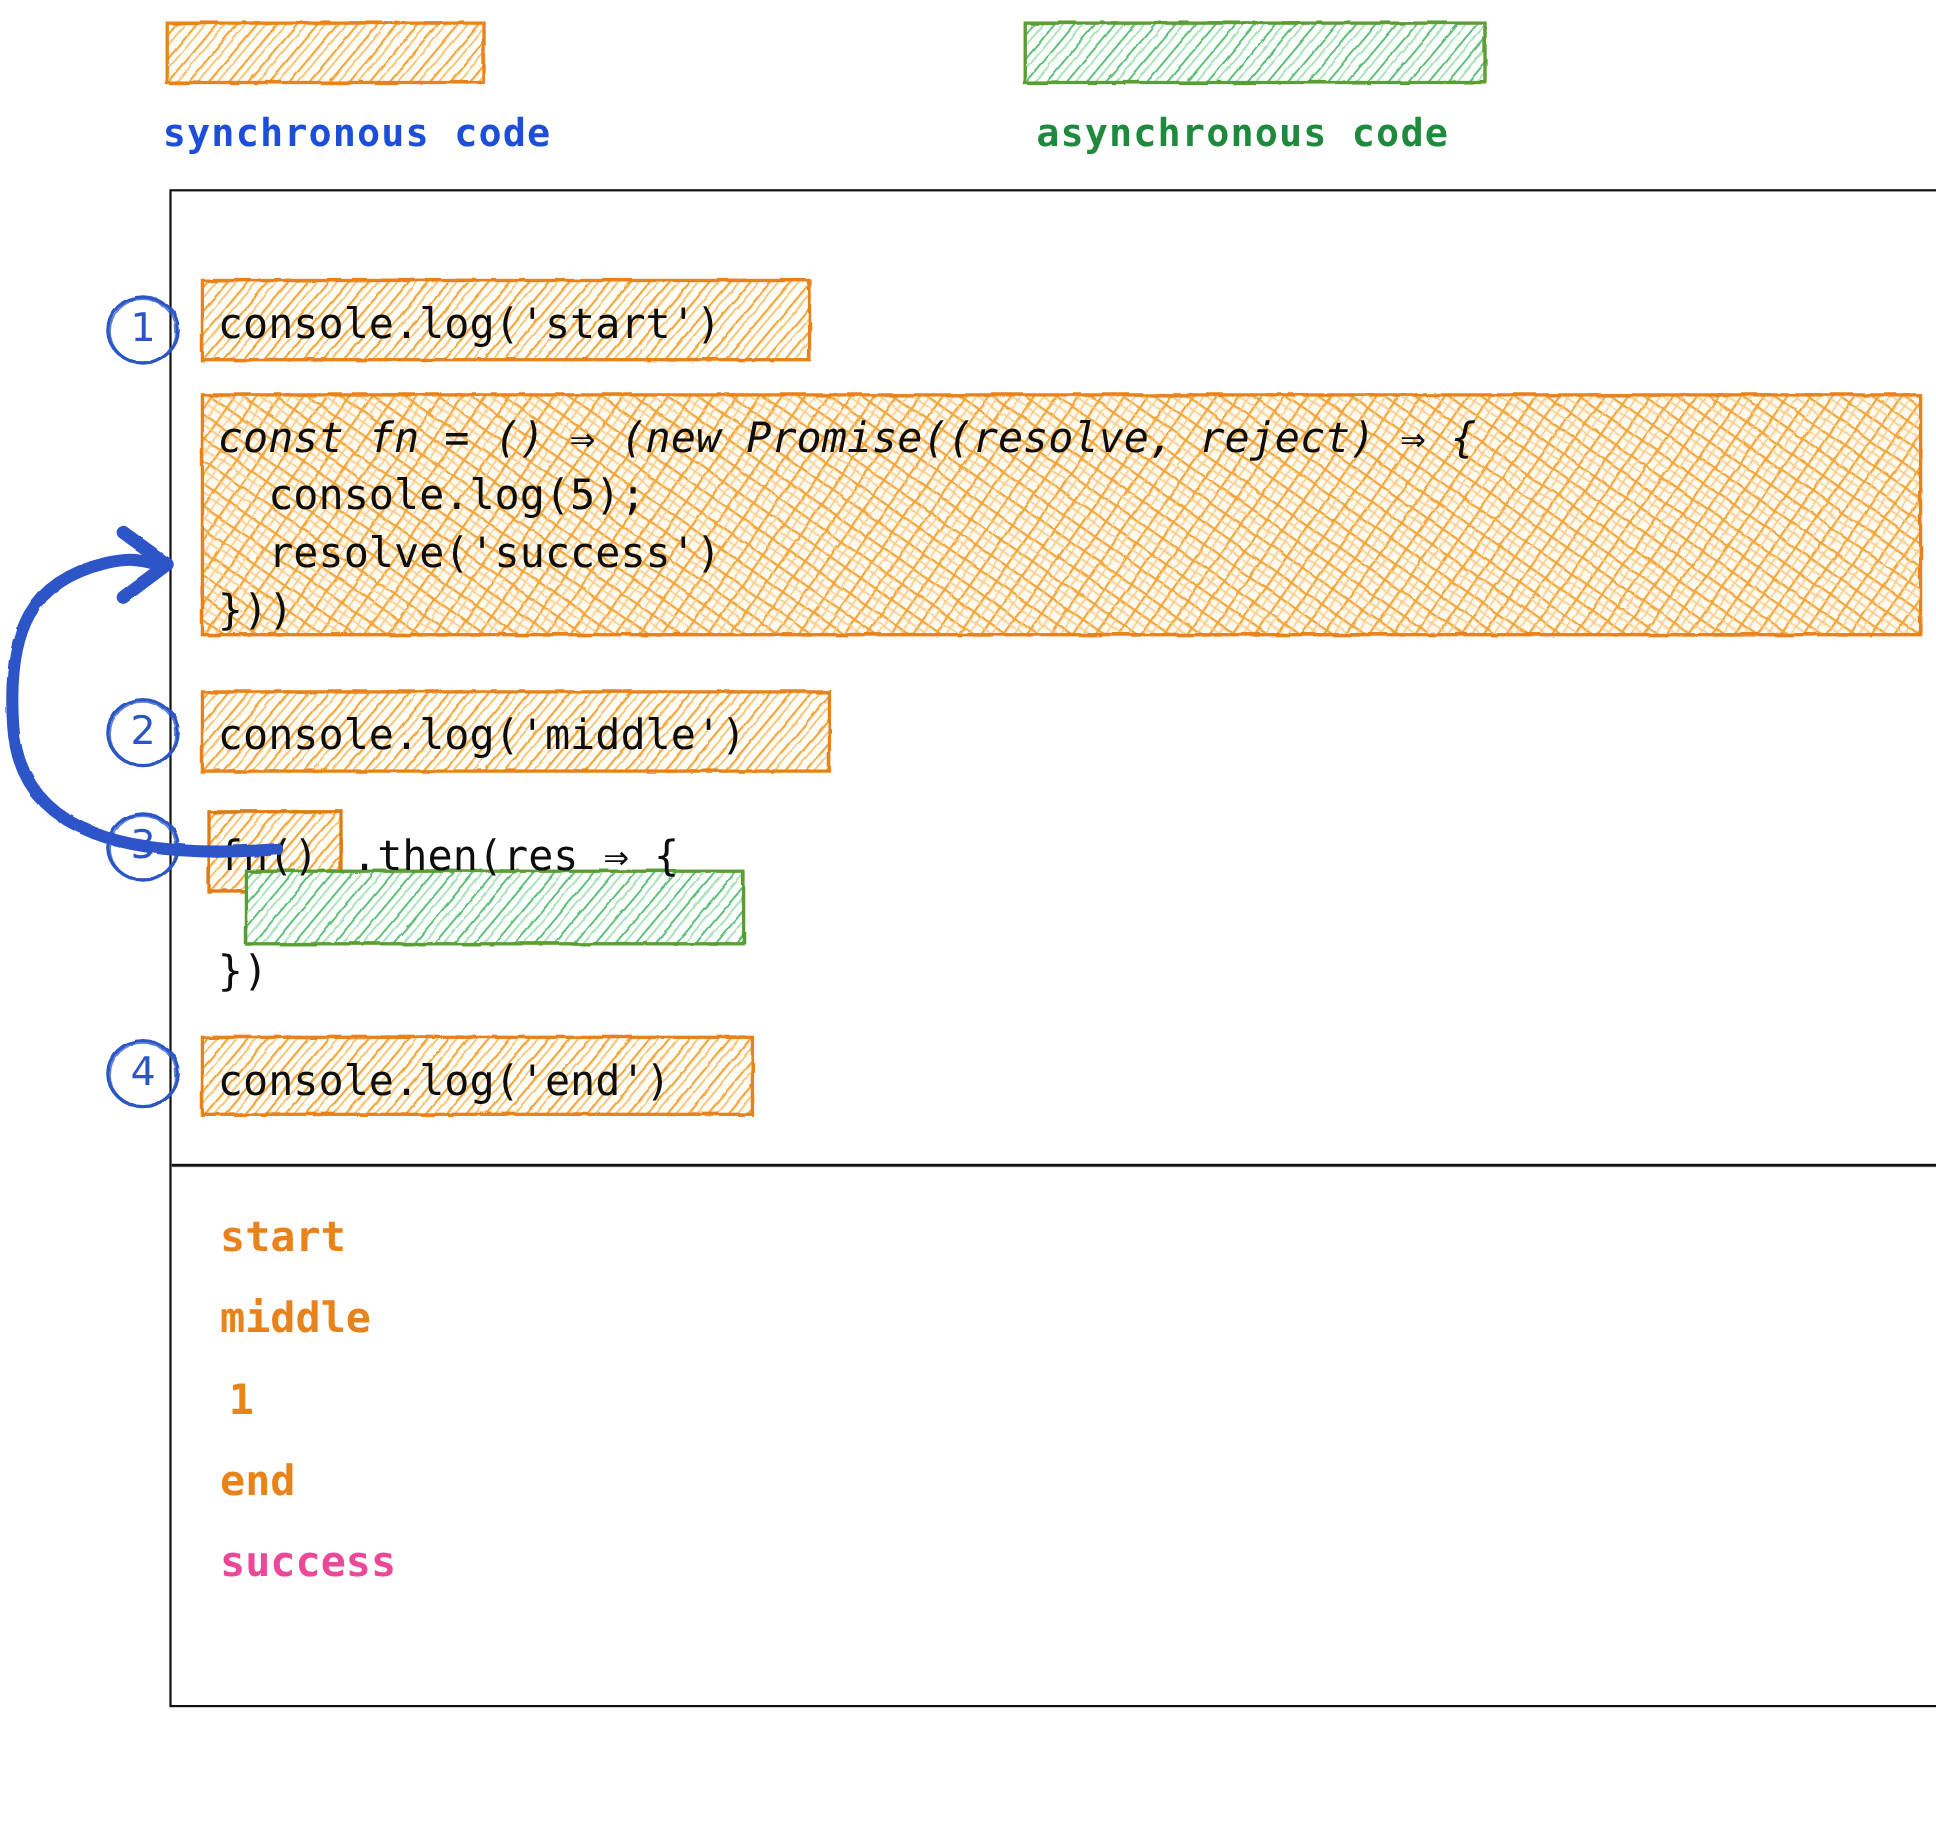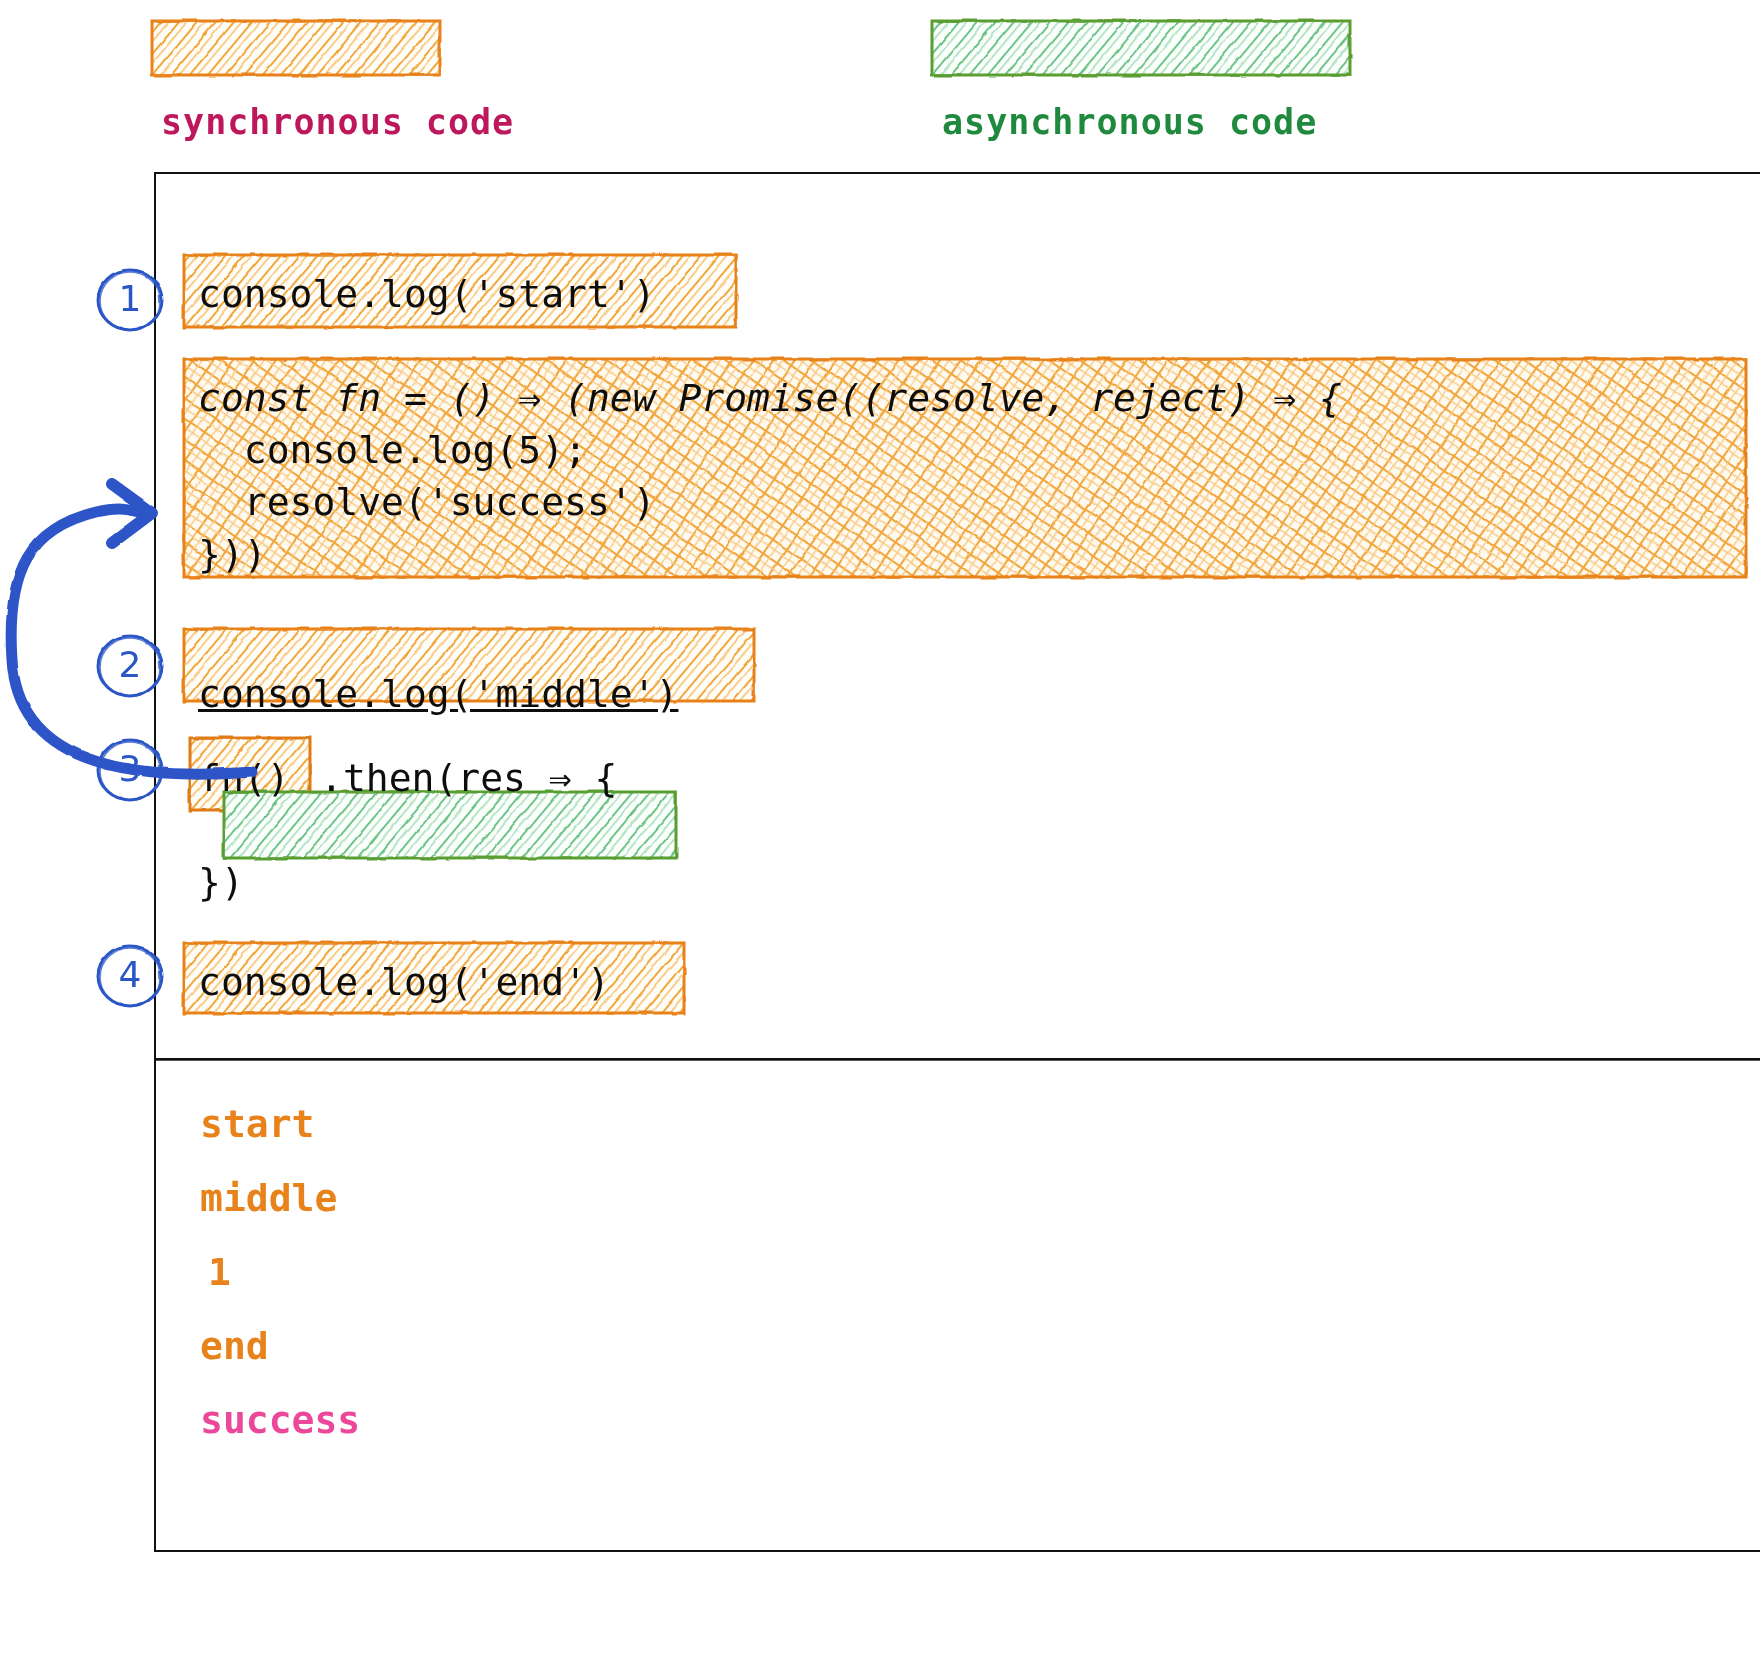--- a/index.html
+++ b/index.html
@@ -41,21 +41,21 @@
   }
   .legend-label {
     position: absolute;
     font-family: "DejaVu Sans Mono", monospace;
     font-size: 35px;
     font-weight: 700;
     letter-spacing: 1px;
     white-space: nowrap;
   }
   #legend-sync { left: 148px; top: 14px; }
-  #legend-sync .legend-label { left: 13px; top: 88px; color: #be185d; }
+  #legend-sync .legend-label { left: 0; top: 88px; color: #1d4ed8; }
   #legend-async { left: 928px; top: 14px; }
   #legend-async .legend-label { left: 14px; top: 88px; color: #1F8A3D; }
 
   
   #frame {
     position: absolute;
     left: 131px;
     top: 172px;
     width: 1618px;
     height: 1380px;
@@ -276,21 +276,21 @@
     <div class="code-line" style="left:42px; top:96px;">console.log('start')</div>
 
     <div class="code-line" style="left:42px; top:200px;font-style:italic;">const fn = () ⇒ (new Promise((resolve, reject) ⇒ {</div>
 
     <div class="code-line" style="left:42px; top:252px;">  console.log(5);</div>
 
     <div class="code-line" style="left:42px; top:304px;">  resolve('success')</div>
 
     <div class="code-line" style="left:42px; top:356px;">}))</div>
 
-    <div class="code-line" style="left:42px; top:496px;text-decoration:underline;">console.log('middle')</div>
+    <div class="code-line" style="left:42px; top:470px;">console.log('middle')</div>
 
     <div class="code-line" style="left:42px; top:580px;">fn()</div>
 
     <div class="code-line" style="left:164px; top:580px;">.then(res ⇒ {</div>
 
 
     <div class="code-line" style="left:42px; top:684px;">})</div>
 
     <div class="code-line" style="left:42px; top:784px;">console.log('end')</div>
 

